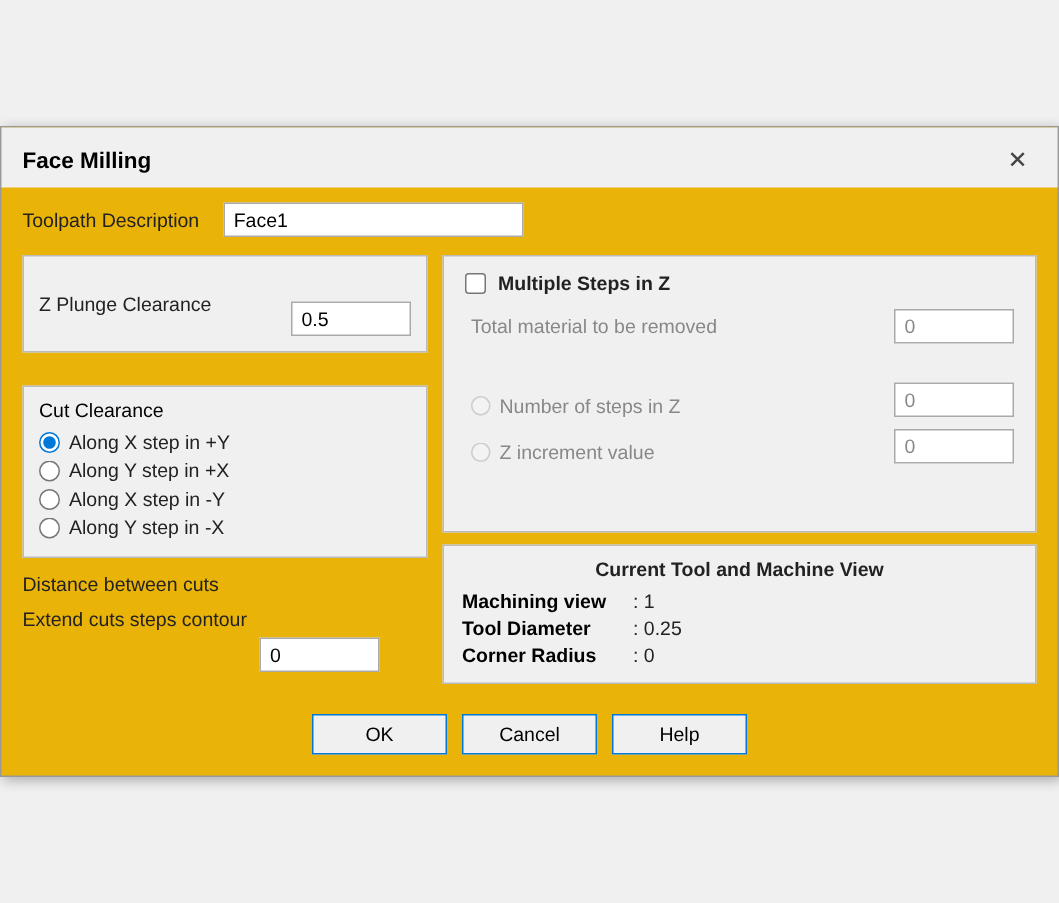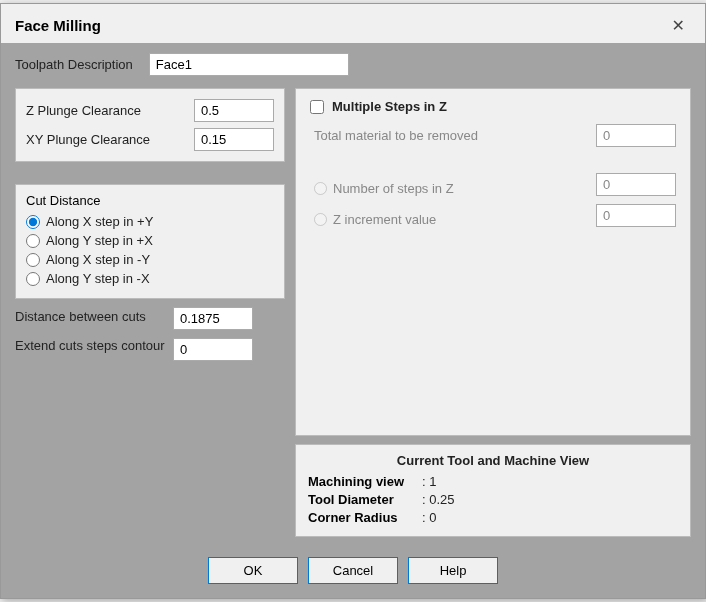--- a/index.html
+++ b/index.html
@@ -7,24 +7,24 @@
       font-family: 'Segoe UI', Arial, sans-serif;
       font-size: 13px;
       background: #f0f0f0;
       display: flex;
       align-items: center;
       justify-content: center;
       width: 706px;
       height: 602px;
     }
     .dialog {
-      background: #a3a3a3;
+      background: #eab308;
       border: 1px solid #999;
       width: 706px;
-      height: 596px;
+      height: 434px;
       display: flex;
       flex-direction: column;
       box-shadow: 2px 2px 8px rgba(0,0,0,0.3);
     }
     .title-bar {
       background: #f0f0f0;
       padding: 10px 14px 6px 14px;
       display: flex;
       align-items: center;
       justify-content: space-between;
@@ -90,21 +90,21 @@
       gap: 6px;
       padding: 10px;
     }
     .field-row {
       display: flex;
       align-items: center;
       justify-content: space-between;
       gap: 8px;
     }
     .field-row .label { min-width: 130px; }
-    .small-input { width: 80px; }
+    .small-input { width: 80px; margin-top: 20px; }
     .cut-direction-group {
       padding: 8px 10px;
     }
     .cut-dir-title {
       font-weight: normal;
       margin-bottom: 6px;
     }
     .radio-row {
       display: flex;
       align-items: center;
@@ -246,30 +246,26 @@
 
     <div class="main-area">
 
       <div class="left-panel">
 
         <div class="group-box plunge-group">
           <div class="field-row">
             <span class="label">Z Plunge Clearance</span>
             <input type="text" class="small-input" value="0.5" style="">
           </div>
-          <div class="field-row">
-            <span class="label">XY Plunge Clearance</span>
-            <input type="text" class="small-input" value="0.15" style="">
-          </div>
         </div>
 
         <div class="section-spacer"></div>
 
         <div class="group-box cut-direction-group">
-          <div class="cut-dir-title">Cut Distance</div>
+          <div class="cut-dir-title">Cut Clearance</div>
           <div class="radio-row">
             <input type="radio" name="cut-dir" checked="" style="">
             <span class="label">Along X step in +Y</span>
           </div>
           <div class="radio-row">
             <input type="radio" name="cut-dir" style="">
             <span class="label">Along Y step in +X</span>
           </div>
           <div class="radio-row">
             <input type="radio" name="cut-dir" style="">
@@ -277,21 +273,20 @@
           </div>
           <div class="radio-row">
             <input type="radio" name="cut-dir" style="">
             <span class="label">Along Y step in -X</span>
           </div>
         </div>
 
         <div class="bottom-left">
           <div class="dist-row">
             <span class="label dist-label">Distance between cuts</span>
-            <input type="text" class="small-input" value="0.1875" style="">
           </div>
           <div class="extend-row">
             <span class="label extend-label">Extend cuts steps contour</span>
             <input type="text" class="small-input" value="0" style="">
           </div>
         </div>
 
       </div>
 
       <div class="right-panel">

